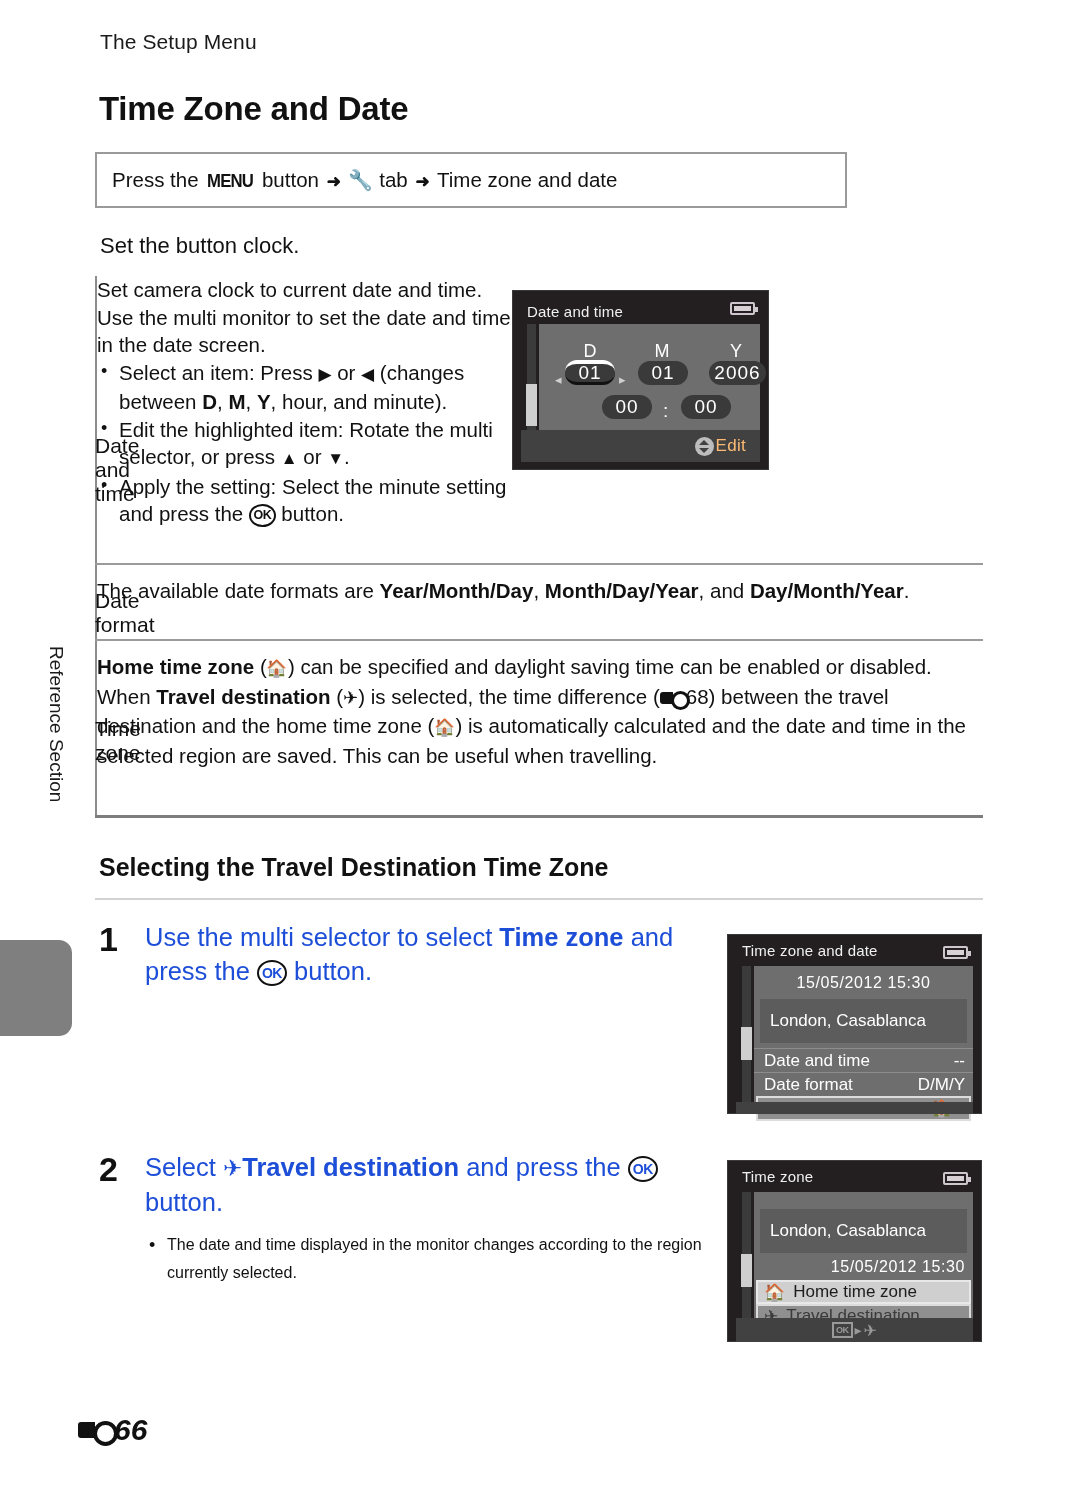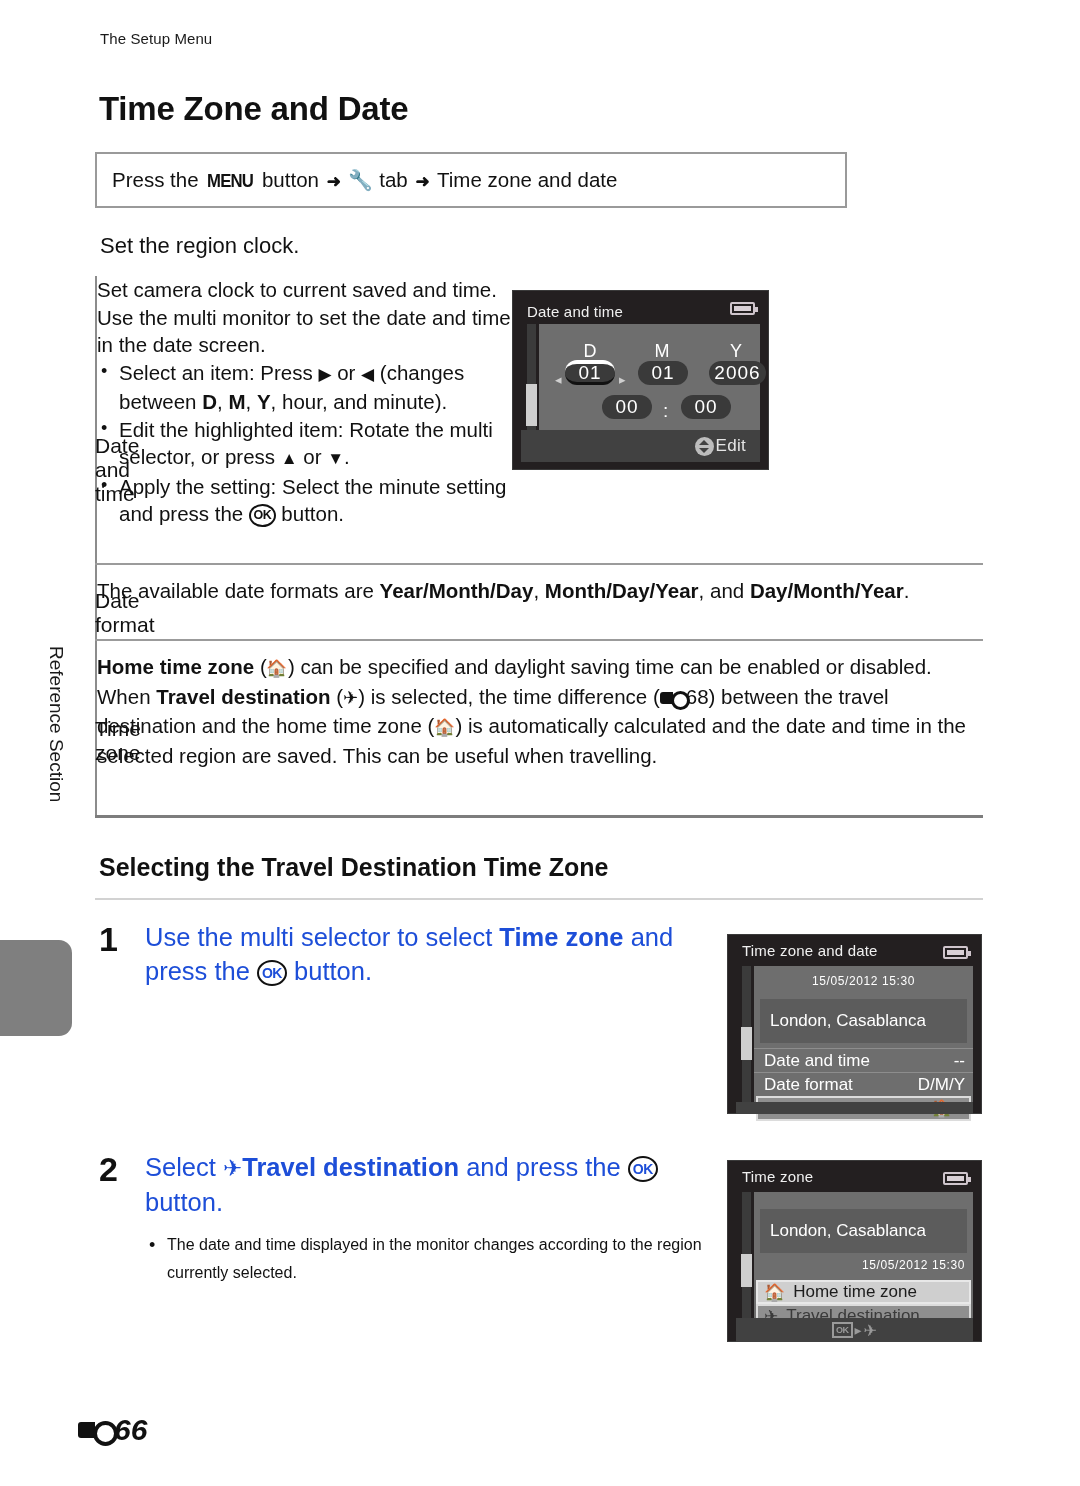--- a/index.html
+++ b/index.html
@@ -9,21 +9,21 @@
     background: #ffffff;
     font-family: "Liberation Sans", sans-serif;
     color: #111;
     -webkit-font-smoothing: antialiased;
   }
   .page { position: relative; width: 1080px; height: 1486px; overflow: hidden; }
 
   
   .running-head {
     position: absolute; left: 100px; top: 30px;
-    font-size: 15px; color: #1a1a1a; letter-spacing: .1px; text-align: right;
+    font-size: 21px; color: #1a1a1a; letter-spacing: .1px; text-align: right;
   }
 
   
   .main-title {
     position: absolute; left: 99px; top: 90px;
     font-size: 33px; font-weight: bold; letter-spacing: -.2px;
   }
 
   
   .path-box {
@@ -192,25 +192,25 @@
     background: #bdbdbd; position: relative; margin-right: 2px; vertical-align: -4px;
   }
   .edit-ico::before {
     content:""; position:absolute; left:4px; top:3px; border-left:5.5px solid transparent;
     border-right:5.5px solid transparent; border-bottom:5px solid #414141;
   }
   .edit-ico::after {
     content:""; position:absolute; left:4px; bottom:3px; border-left:5.5px solid transparent;
     border-right:5.5px solid transparent; border-top:5px solid #414141;
   }
-  .edit-lab { font-size: 17px; color: #e5e5e5; letter-spacing: .3px; }
+  .edit-lab { font-size: 17px; color: #fdba74; letter-spacing: .3px; }
 
   
   .cam-datetime-line {
-    position: absolute; color: #ffffff; font-size: 12px; letter-spacing: .6px;
+    position: absolute; color: #ffffff; font-size: 16px; letter-spacing: .6px;
   }
   .cam-region {
     position: absolute; background: #5c5c5c; color: #ffffff; font-size: 17px;
     display: flex; align-items: center; padding-left: 10px;
   }
   .cam-row {
     position: absolute; font-size: 17px; color: #ffffff;
     display: flex; align-items: center;
   }
   .cam-row .lbl { padding-left: 10px; }
@@ -268,32 +268,32 @@
       <span class="menu-glyph">MENU</span>
       <span>button</span>
       <span class="arrow-g">➜</span>
       <span class="wrench">🔧</span>
       <span>tab</span>
       <span class="arrow-g">➜</span>
       <span>Time zone and date</span>
     </div>
   </div>
 
-  <div class="intro">Set the region clock.</div>
+  <div class="intro">Set the button clock.</div>
 
   <table class="tbl">
     <tbody>
 
     <tr class="row-thin">
       <td class="cell-opt" style="height:288px;position:relative;">
         <div style="position:absolute;left:0;right:0;top:158px;">Date and time</div>
       </td>
       <td class="vdiv cell-desc" style="position:relative;">
         <div style="width:420px;">
-          <p>Set camera clock to current saved and time.</p>
+          <p>Set camera clock to current date and time.</p>
           <p>Use the multi monitor to set the date and time in the date screen.</p>
           <ul class="bullets">
             <li>Select an item: Press <span class="tri">▶</span> or <span class="tri">◀</span> (changes between <b>D</b>, <b>M</b>, <b>Y</b>, hour, and minute).</li>
             <li>Edit the highlighted item: Rotate the multi selector, or press <span class="tri">▲</span> or <span class="tri">▼</span>.</li>
             <li>Apply the setting: Select the minute setting and press the <span class="ok-glyph">OK</span> button.</li>
           </ul>
         </div>
 
         <div class="cam" style="left:415px; top:14px; width:257px; height:180px;">
           <div class="cam-title">Date and time</div>

